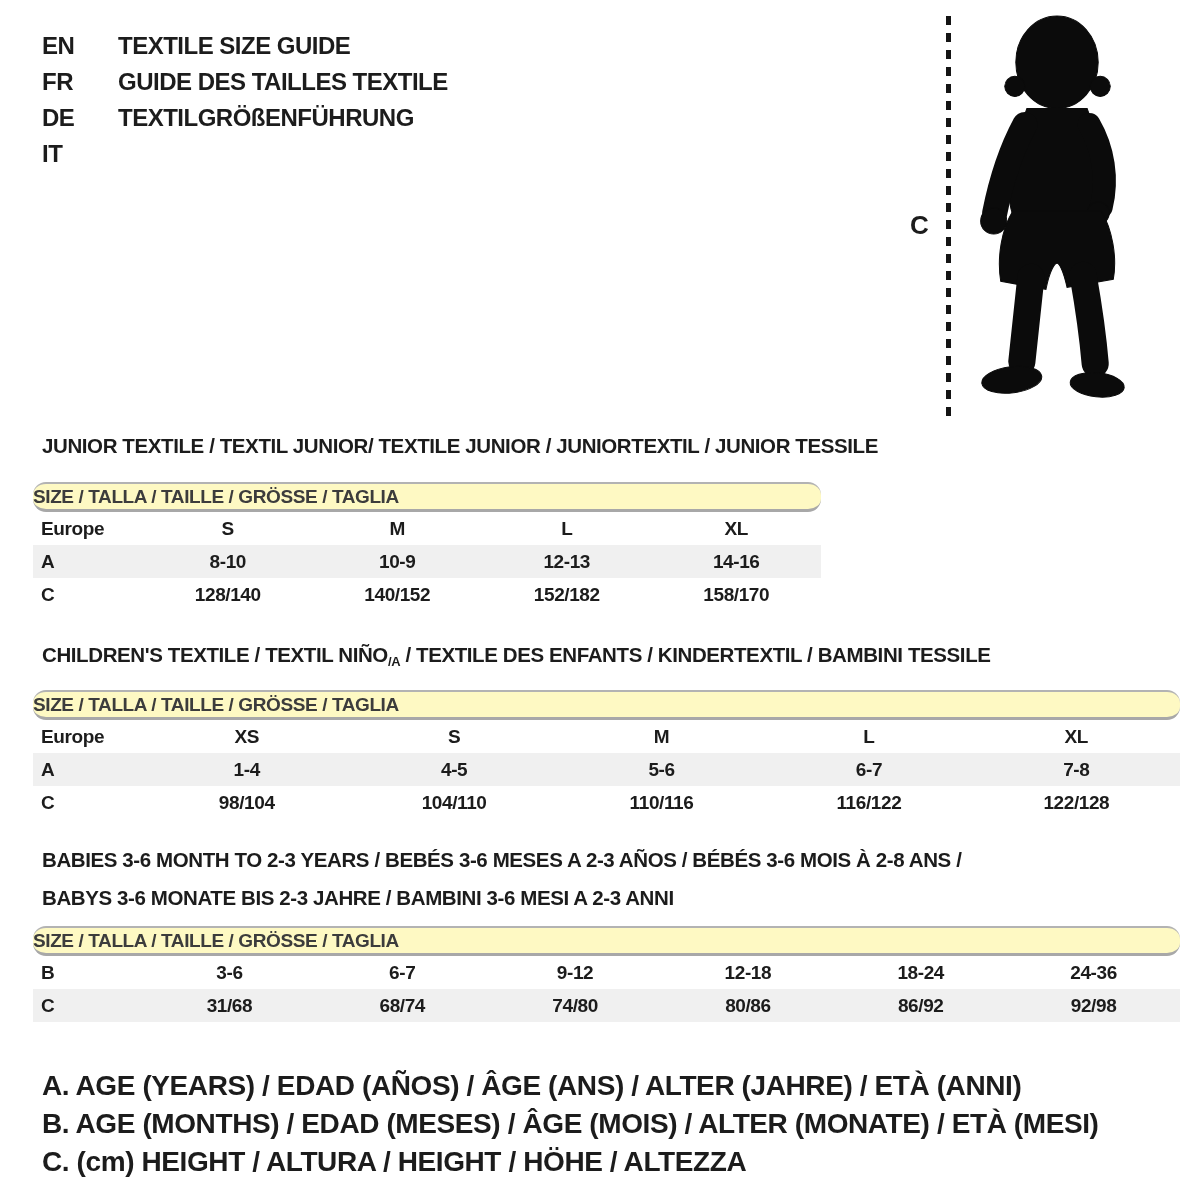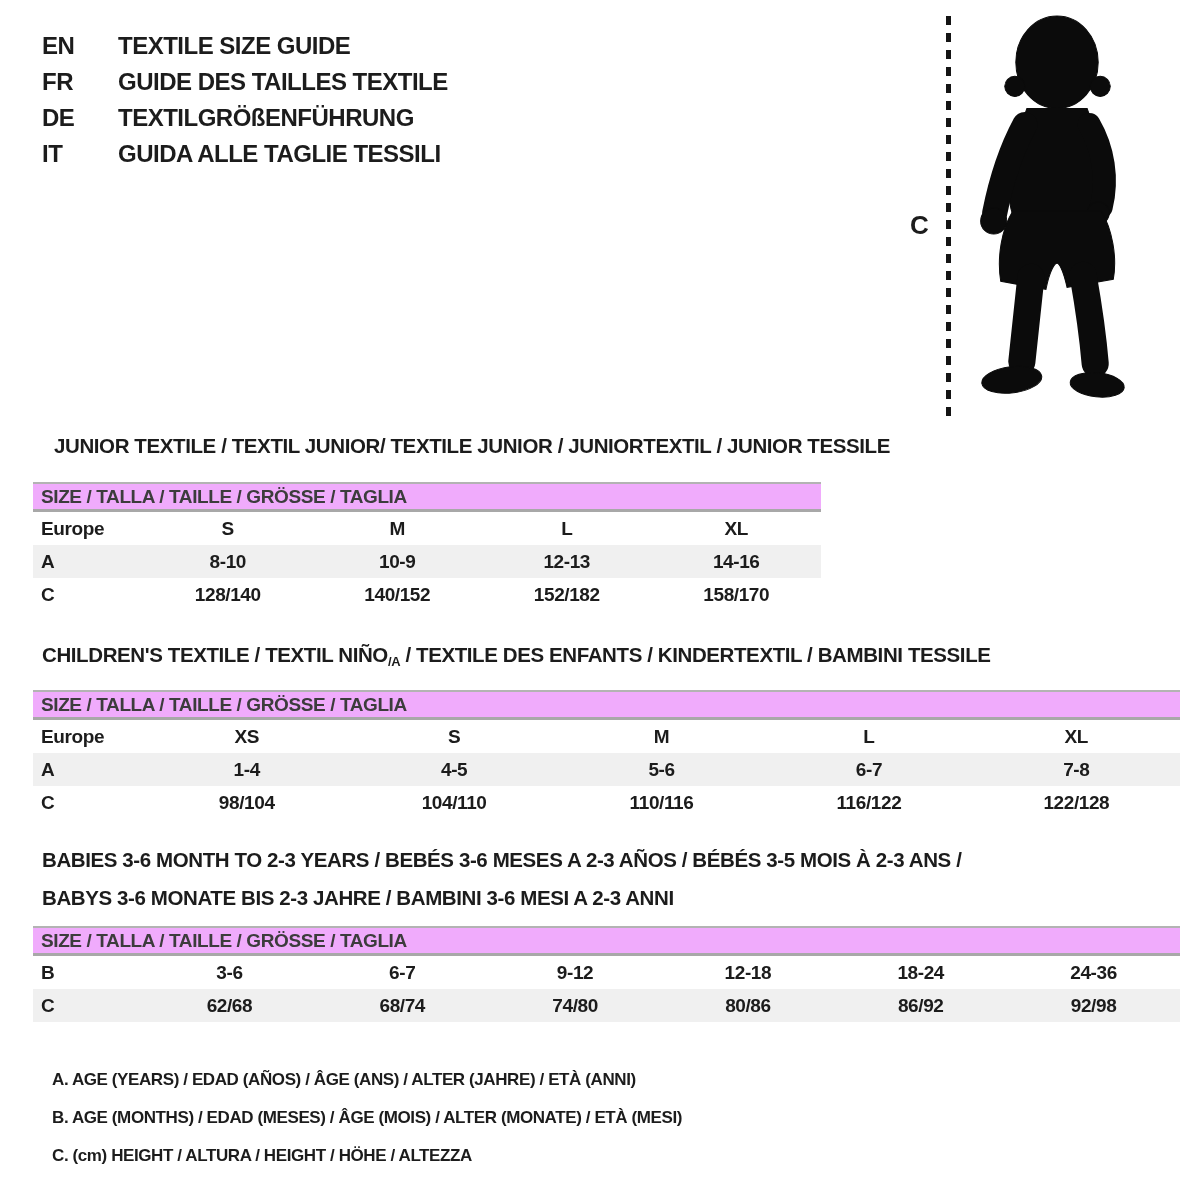--- a/index.html
+++ b/index.html
@@ -17,32 +17,32 @@
     background:repeating-linear-gradient(180deg,#141414 0 9px,transparent 9px 17px);}
   .measure-c{position:absolute;left:910px;top:210px;font-size:26px;font-weight:bold;}
   .baby{position:absolute;left:962px;top:12px;width:186px;height:412px;}
 
   
   .sec-title{position:absolute;left:42px;font-size:20.5px;font-weight:bold;letter-spacing:-0.4px;white-space:nowrap;}
   .sub{font-size:13px;vertical-align:-4px;}
 
   
   .size-table{position:absolute;left:33px;}
-  .tbl-header{background:#f0abfc;border-top:2px solid #b3b3b3;border-bottom:3px solid #a8a8a8;
-    height:25px;line-height:25px;padding-left:8px;font-weight:bold;font-size:19px;color:#3c3c3c;letter-spacing:-0.4px;}
+  .tbl-header{background:#fef9c3;border-top:2px solid #b3b3b3;border-bottom:3px solid #a8a8a8;
+    height:25px;line-height:25px;font-weight:bold;font-size:19px;color:#3c3c3c;letter-spacing:-0.4px;border-radius:13px;}
   .tbl-row{display:flex;height:33px;align-items:center;font-weight:bold;font-size:19px;letter-spacing:-0.4px;}
   .tbl-row.alt{background:#f0f0f0;}
   .row-label{flex:0 0 110px;width:110px;padding-left:8px;box-sizing:border-box;}
   .cell{flex:1;text-align:center;}
 
   .w-junior{width:788px;}
   .w-wide{width:1147px;}
 
   
-  .legend-line{position:absolute;left:52px;font-size:17px;font-weight:bold;letter-spacing:-0.4px;white-space:nowrap;}
+  .legend-line{position:absolute;left:42px;font-size:28px;font-weight:bold;letter-spacing:-0.4px;white-space:nowrap;}
 </style>
 </head>
 <body>
 
 <div class="page">
 
   <div class="lang-list">
     <div class="lang-row">
       <span class="lang-code">EN</span>
       <span class="lang-label">TEXTILE SIZE GUIDE</span>
@@ -50,21 +50,20 @@
     <div class="lang-row">
       <span class="lang-code">FR</span>
       <span class="lang-label">GUIDE DES TAILLES TEXTILE</span>
     </div>
     <div class="lang-row">
       <span class="lang-code">DE</span>
       <span class="lang-label">TEXTILGRÖßENFÜHRUNG</span>
     </div>
     <div class="lang-row">
       <span class="lang-code">IT</span>
-      <span class="lang-label">GUIDA ALLE TAGLIE TESSILI</span>
     </div>
   </div>
 
   <div class="dash-line"></div>
   <div class="measure-c">C</div>
   <svg class="baby" viewBox="0 0 180 410" xmlns="http://www.w3.org/2000/svg">
     <g fill="#0b0b0b" stroke="#0b0b0b">
       <ellipse cx="92" cy="50" rx="41" ry="46"></ellipse>
       <circle cx="50" cy="74" r="10"></circle>
       <circle cx="135" cy="74" r="10"></circle>
@@ -74,21 +73,21 @@
       <path d="M124,112 C138,136 143,166 136,194" fill="none" stroke-width="23" stroke-linecap="round"></path>
       <circle cx="133" cy="200" r="11"></circle>
       <path d="M48,198 L136,198 C147,216 152,244 148,266 L102,274 C98,256 94,250 92,250 C90,250 85,256 81,276 L36,268 C32,244 37,216 48,198 Z"></path>
       <path d="M66,264 L57,348" fill="none" stroke-width="27" stroke-linecap="round"></path>
       <path d="M118,262 C124,296 128,326 130,350" fill="none" stroke-width="27" stroke-linecap="round"></path>
       <ellipse cx="47" cy="366" rx="30" ry="13" transform="rotate(-7 47 366)"></ellipse>
       <ellipse cx="132" cy="371" rx="27" ry="12" transform="rotate(6 132 371)"></ellipse>
     </g>
   </svg>
 
-  <div class="sec-title" style="top:434px;margin-left:12px;">JUNIOR TEXTILE / TEXTIL JUNIOR/ TEXTILE JUNIOR / JUNIORTEXTIL / JUNIOR TESSILE</div>
+  <div class="sec-title" style="top:434px;">JUNIOR TEXTILE / TEXTIL JUNIOR/ TEXTILE JUNIOR / JUNIORTEXTIL / JUNIOR TESSILE</div>
   <div class="size-table w-junior" style="top:482px;">
     <div class="tbl-header">SIZE / TALLA / TAILLE / GRÖSSE / TAGLIA</div>
     <div class="tbl-row">
       <span class="row-label">Europe</span>
       <span class="cell">S</span>
       <span class="cell">M</span>
       <span class="cell">L</span>
       <span class="cell">XL</span>
     </div>
     <div class="tbl-row alt">
@@ -129,36 +128,36 @@
     <div class="tbl-row">
       <span class="row-label">C</span>
       <span class="cell">98/104</span>
       <span class="cell">104/110</span>
       <span class="cell">110/116</span>
       <span class="cell">116/122</span>
       <span class="cell">122/128</span>
     </div>
   </div>
 
-  <div class="sec-title" style="top:848px;">BABIES 3-6 MONTH TO 2-3 YEARS / BEBÉS 3-6 MESES A 2-3 AÑOS / BÉBÉS 3-5 MOIS À 2-3 ANS /</div>
+  <div class="sec-title" style="top:848px;">BABIES 3-6 MONTH TO 2-3 YEARS / BEBÉS 3-6 MESES A 2-3 AÑOS / BÉBÉS 3-6 MOIS À 2-8 ANS /</div>
   <div class="sec-title" style="top:886px;">BABYS 3-6 MONATE BIS 2-3 JAHRE / BAMBINI 3-6 MESI A 2-3 ANNI</div>
   <div class="size-table w-wide" style="top:926px;">
     <div class="tbl-header">SIZE / TALLA / TAILLE / GRÖSSE / TAGLIA</div>
     <div class="tbl-row">
       <span class="row-label">B</span>
       <span class="cell">3-6</span>
       <span class="cell">6-7</span>
       <span class="cell">9-12</span>
       <span class="cell">12-18</span>
       <span class="cell">18-24</span>
       <span class="cell">24-36</span>
     </div>
     <div class="tbl-row alt">
       <span class="row-label">C</span>
-      <span class="cell">62/68</span>
+      <span class="cell">31/68</span>
       <span class="cell">68/74</span>
       <span class="cell">74/80</span>
       <span class="cell">80/86</span>
       <span class="cell">86/92</span>
       <span class="cell">92/98</span>
     </div>
   </div>
 
   <div class="legend-line" style="top:1070px;">A. AGE (YEARS) / EDAD (AÑOS) / ÂGE (ANS) / ALTER (JAHRE) / ETÀ (ANNI)</div>
   <div class="legend-line" style="top:1108px;">B. AGE (MONTHS) / EDAD (MESES) / ÂGE (MOIS) / ALTER (MONATE) / ETÀ (MESI)</div>

